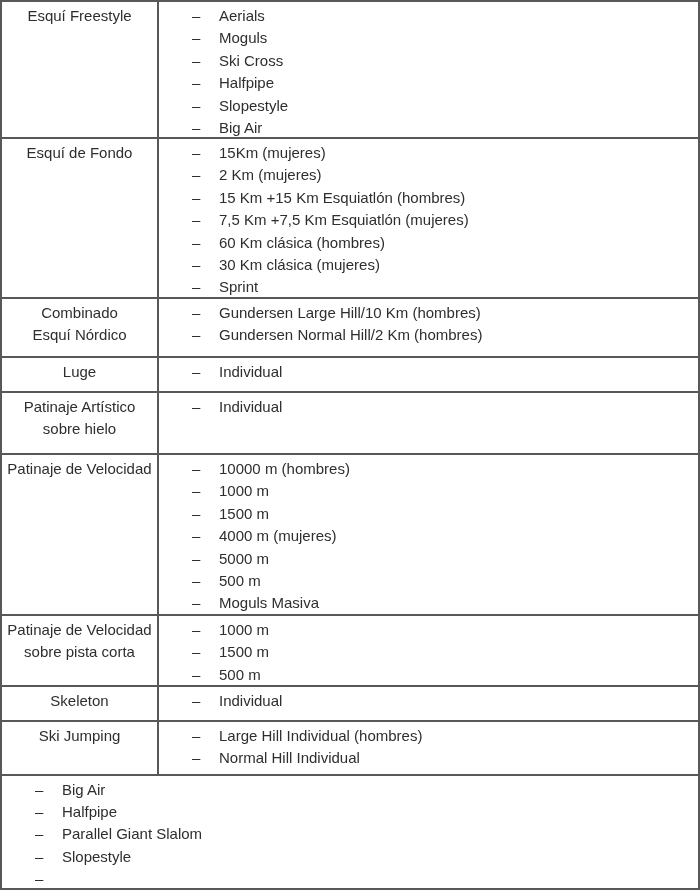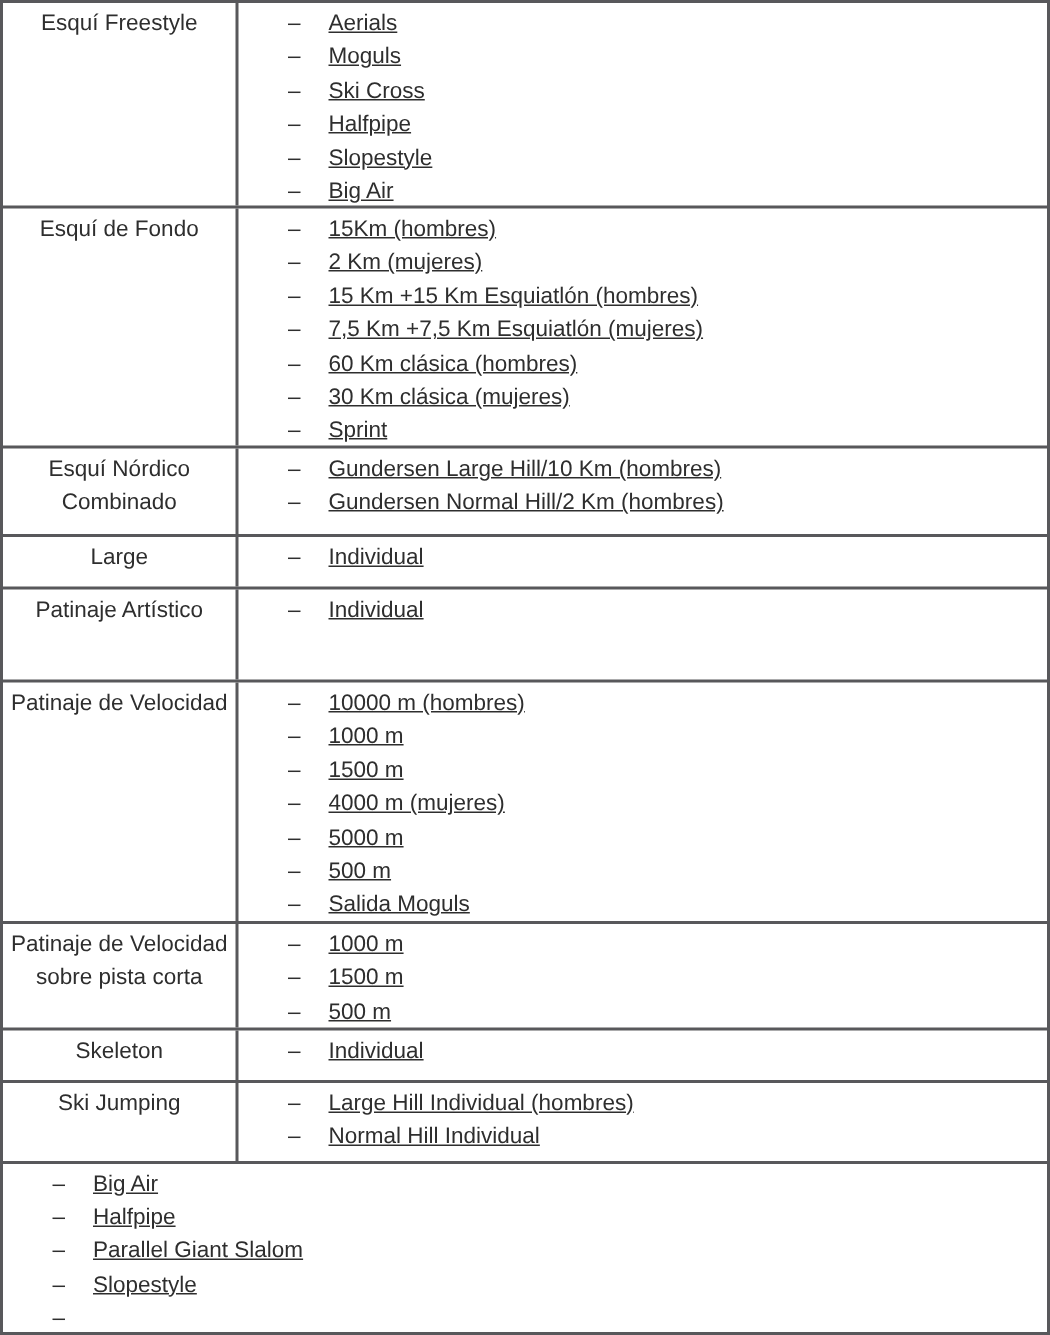--- a/index.html
+++ b/index.html
@@ -55,21 +55,20 @@
     font-size: 15px;
     line-height: 22.4px;
   }
   .dash {
     padding-left: 33px;
     width: 60px;
     flex: 0 0 60px;
   }
   .event-text {
     flex: 1 1 auto;
-    text-decoration: underline;
   }
 </style>
 </head>
 <body>
 
 <div class="page">
   <div class="events-table">
 
     <div class="row" style="min-height:137px">
       <div class="sport-cell">
@@ -103,21 +102,21 @@
       </div>
     </div>
 
     <div class="row" style="min-height:160px">
       <div class="sport-cell">
         <div>Esquí de Fondo</div>
       </div>
       <div class="events-cell">
         <div class="event">
             <span class="dash">–</span>
-            <span class="event-text">15Km (hombres)</span>
+            <span class="event-text">15Km (mujeres)</span>
           </div>
         <div class="event">
             <span class="dash">–</span>
             <span class="event-text">2 Km (mujeres)</span>
           </div>
         <div class="event">
             <span class="dash">–</span>
             <span class="event-text">15 Km +15 Km Esquiatlón (hombres)</span>
           </div>
         <div class="event">
@@ -134,50 +133,51 @@
           </div>
         <div class="event">
             <span class="dash">–</span>
             <span class="event-text">Sprint</span>
           </div>
       </div>
     </div>
 
     <div class="row" style="min-height:59px">
       <div class="sport-cell">
+        <div>Combinado</div>
         <div>Esquí Nórdico</div>
-        <div>Combinado</div>
       </div>
       <div class="events-cell">
         <div class="event">
             <span class="dash">–</span>
             <span class="event-text">Gundersen Large Hill/10 Km (hombres)</span>
           </div>
         <div class="event">
             <span class="dash">–</span>
             <span class="event-text">Gundersen Normal Hill/2 Km (hombres)</span>
           </div>
       </div>
     </div>
 
     <div class="row" style="min-height:35px">
       <div class="sport-cell">
-        <div>Large</div>
+        <div>Luge</div>
       </div>
       <div class="events-cell">
         <div class="event">
             <span class="dash">–</span>
             <span class="event-text">Individual</span>
           </div>
       </div>
     </div>
 
     <div class="row" style="min-height:62px">
       <div class="sport-cell">
         <div>Patinaje Artístico</div>
+        <div>sobre hielo</div>
       </div>
       <div class="events-cell">
         <div class="event">
             <span class="dash">–</span>
             <span class="event-text">Individual</span>
           </div>
       </div>
     </div>
 
     <div class="row" style="min-height:161px">
@@ -204,21 +204,21 @@
         <div class="event">
             <span class="dash">–</span>
             <span class="event-text">5000 m</span>
           </div>
         <div class="event">
             <span class="dash">–</span>
             <span class="event-text">500 m</span>
           </div>
         <div class="event">
             <span class="dash">–</span>
-            <span class="event-text">Salida Moguls</span>
+            <span class="event-text">Moguls Masiva</span>
           </div>
       </div>
     </div>
 
     <div class="row" style="min-height:70px">
       <div class="sport-cell">
         <div>Patinaje de Velocidad</div>
         <div>sobre pista corta</div>
       </div>
       <div class="events-cell">

